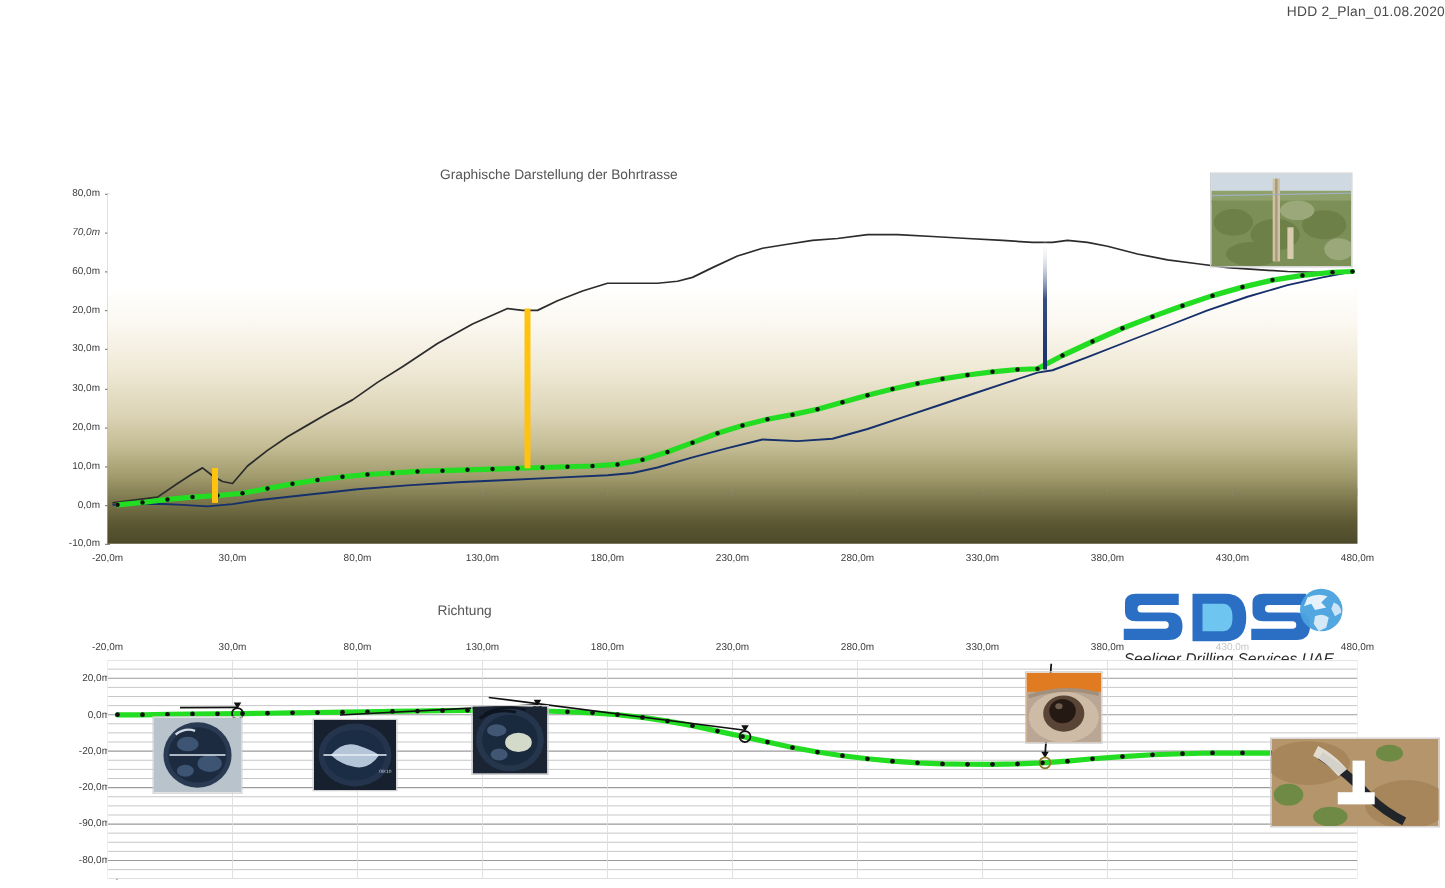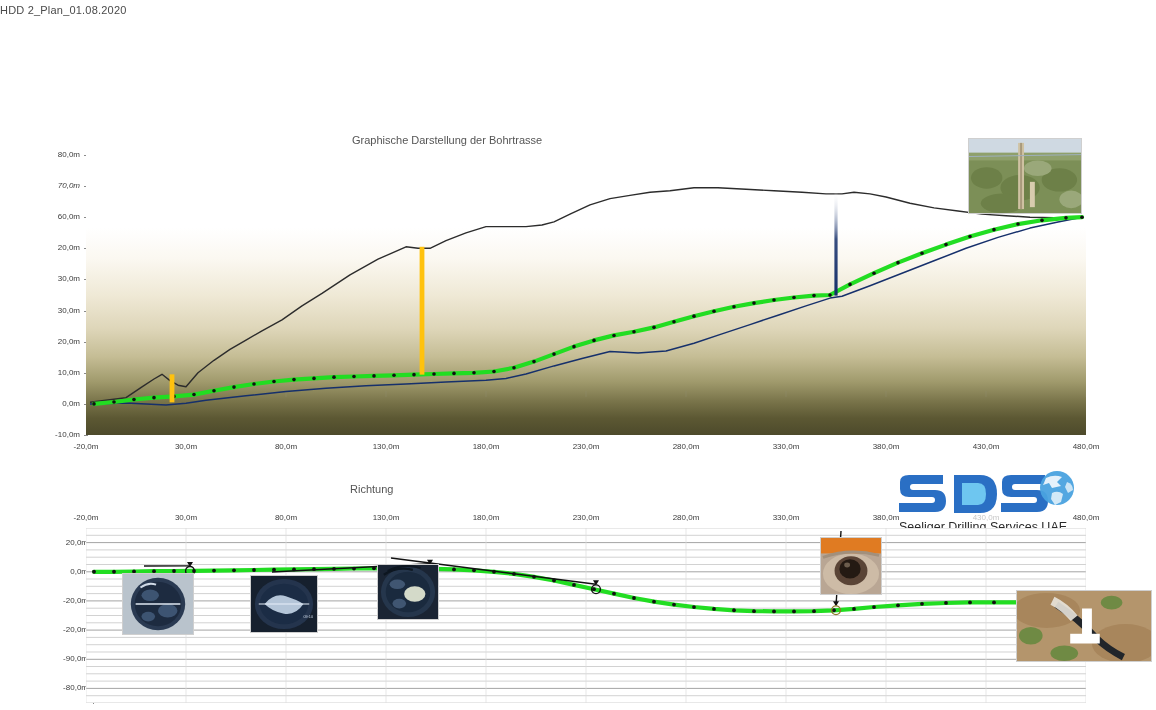--- a/index.html
+++ b/index.html
@@ -15,21 +15,21 @@
     height: 710px;
     background: #ffffff;
     overflow: hidden;
   }
 
   
   #doc-title {
     position: absolute;
     left: 0; top: 4px;
     width: 1156px;
-    text-align: left;
+    text-align: right;
     font-size: 11px;
     color: #4a4a4a;
     letter-spacing: .2px;
   }
 
   
   .chart-title {
     position: absolute;
     font-size: 11px;
     color: #555;
@@ -81,20 +81,21 @@
   #sds-logo {
     position: absolute;
     left: 890px; top: 338px;
     width: 186px; height: 78px;
     pointer-events: none;
   }
   #sds-logo .logo-txt {
     position:absolute; left:0; top:52px; width:186px;
     text-align:center; font-size:12.5px; color:#2a2a2a;
     white-space: nowrap;
+    font-style: italic;
   }
   #sds-logo .logo-sub {
     position:absolute; left:0; top:66px; width:186px;
     text-align:center; font-size:8.5px; color:#3a3a2c; font-style:italic;
     white-space: nowrap;
   }
 
   
   .photo {
     position: absolute;

